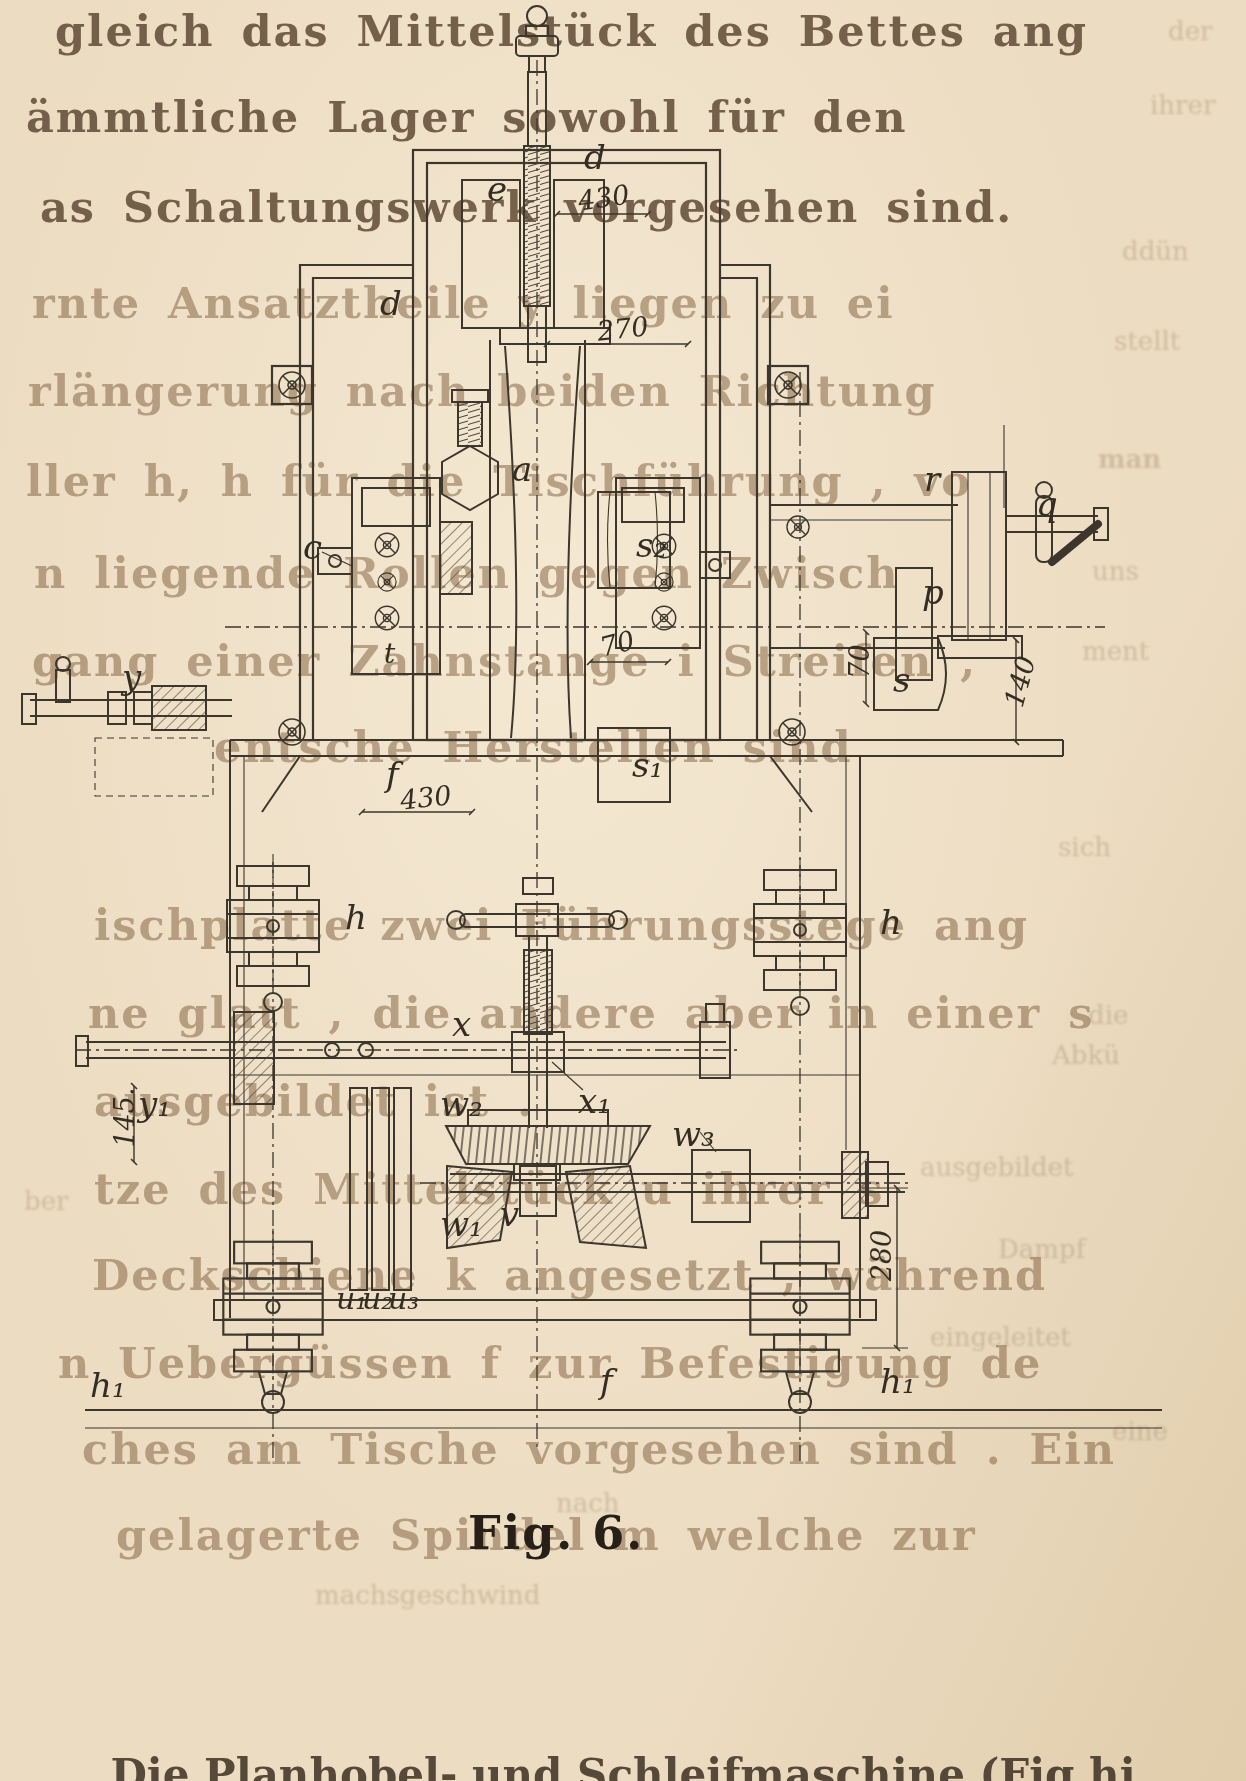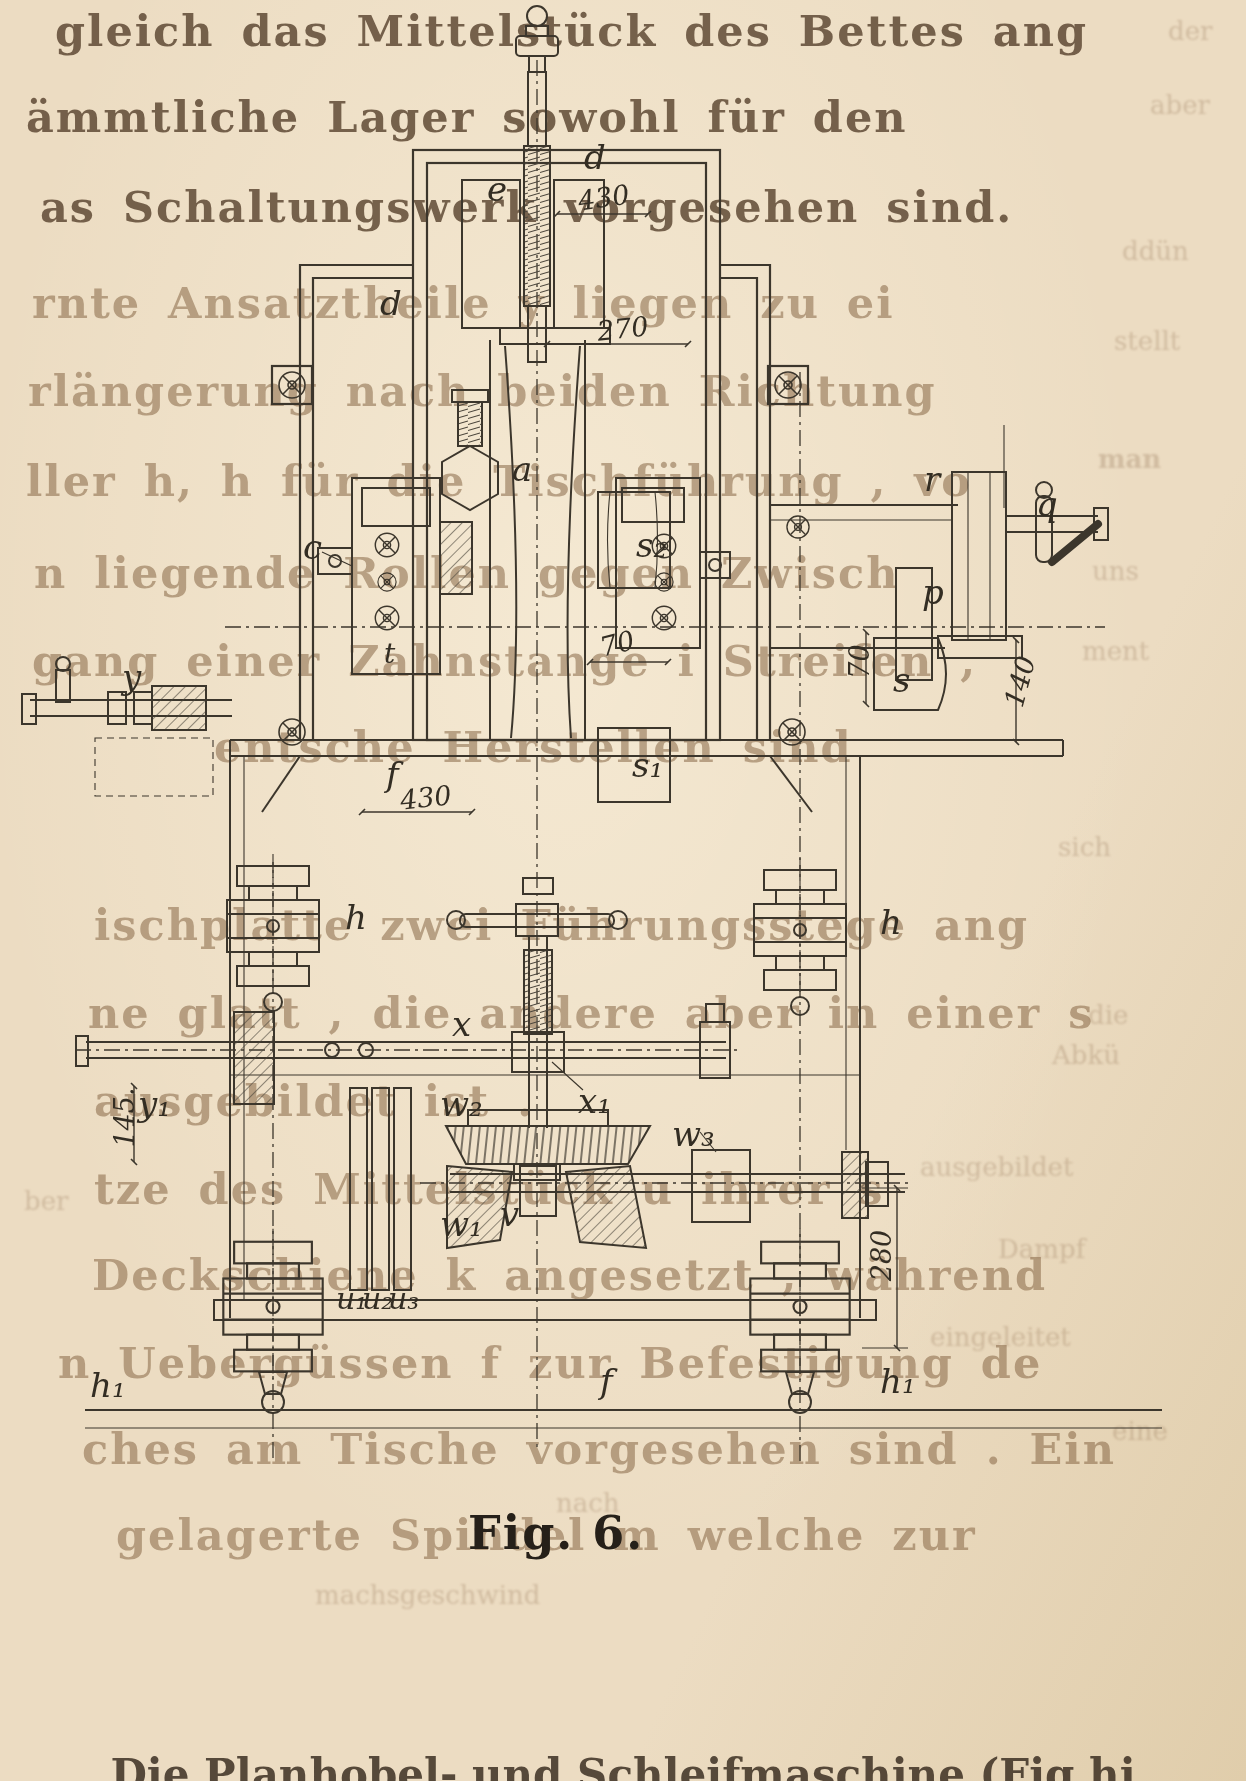--- a/index.html
+++ b/index.html
@@ -61,21 +61,21 @@
       <span class="bleed-line" style="left: 88px; top: 990px;">ne  glatt ,  die  andere  aber  in  einer  s</span>
       <span class="bleed-line" style="left: 94px; top: 1078px;">ausgebildet   ist .</span>
       <span class="bleed-line" style="left: 94px; top: 1166px;">tze   des    Mittelstück    u     ihrer    s</span>
       <span class="bleed-line" style="left: 92px; top: 1252px;">Deckschiene   k    angesetzt ,    während</span>
       <span class="bleed-line" style="left: 58px; top: 1340px;">n  Uebergüssen  f    zur  Befestigung  de</span>
       <span class="bleed-line" style="left: 116px; top: 1512px;">gelagerte    Spindel    m     welche    zur</span>
       <span class="bleed-line" style="left: 82px; top: 1426px;">ches  am   Tische  vorgesehen  sind .   Ein</span>
     </div>
   <div class="layer" style="z-index:1;">
       <span class="ghost" style="left: 1168px; top: 16px;">der</span>
-      <span class="ghost" style="left: 1150px; top: 90px;">aber</span>
+      <span class="ghost" style="left: 1150px; top: 90px;">ihrer</span>
       <span class="ghost" style="left: 1122px; top: 236px;">ddün</span>
       <span class="ghost" style="left: 1114px; top: 326px;">stellt</span>
       <span class="ghost" style="left: 1098px; top: 444px; font-weight: bold;">man</span>
       <span class="ghost" style="left: 1092px; top: 556px;">uns</span>
       <span class="ghost" style="left: 1082px; top: 636px;">ment</span>
       <span class="ghost" style="left: 1058px; top: 832px;">sich</span>
       <span class="ghost" style="left: 1088px; top: 1000px;">die</span>
       <span class="ghost" style="left: 1052px; top: 1040px;">Abkü</span>
       <span class="ghost" style="left: 920px; top: 1152px;">ausgebildet</span>
       <span class="ghost" style="left: 998px; top: 1234px;">Dampf</span>

